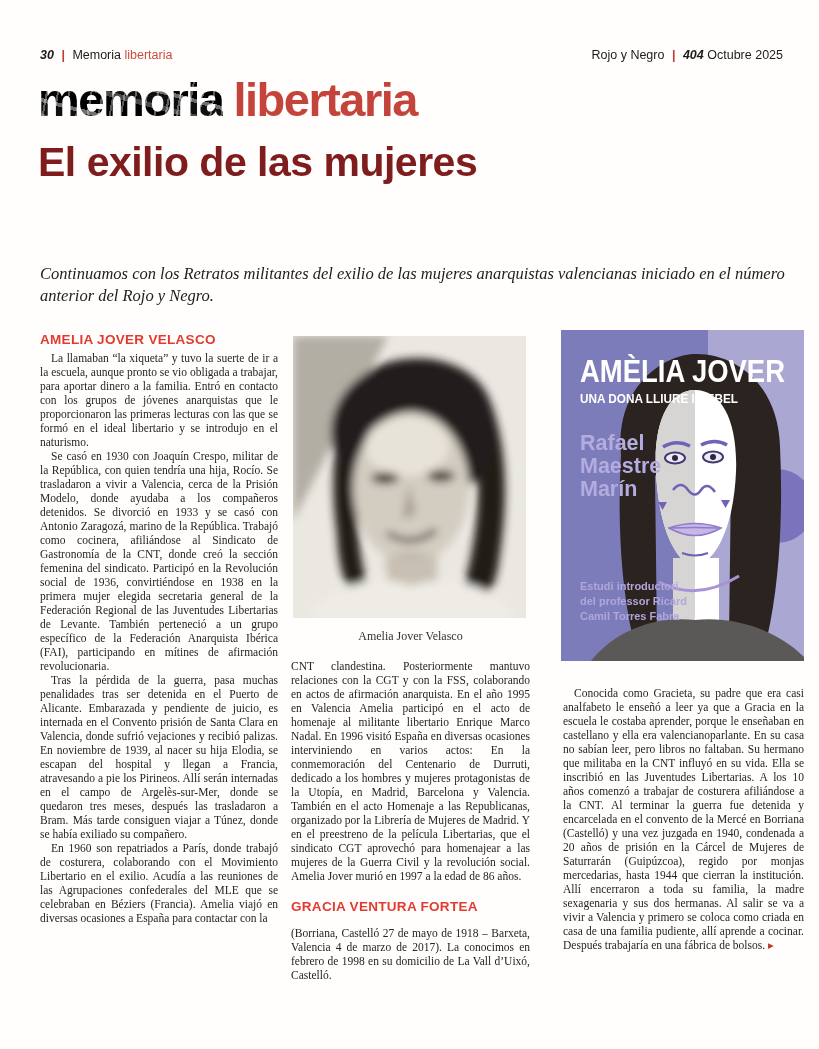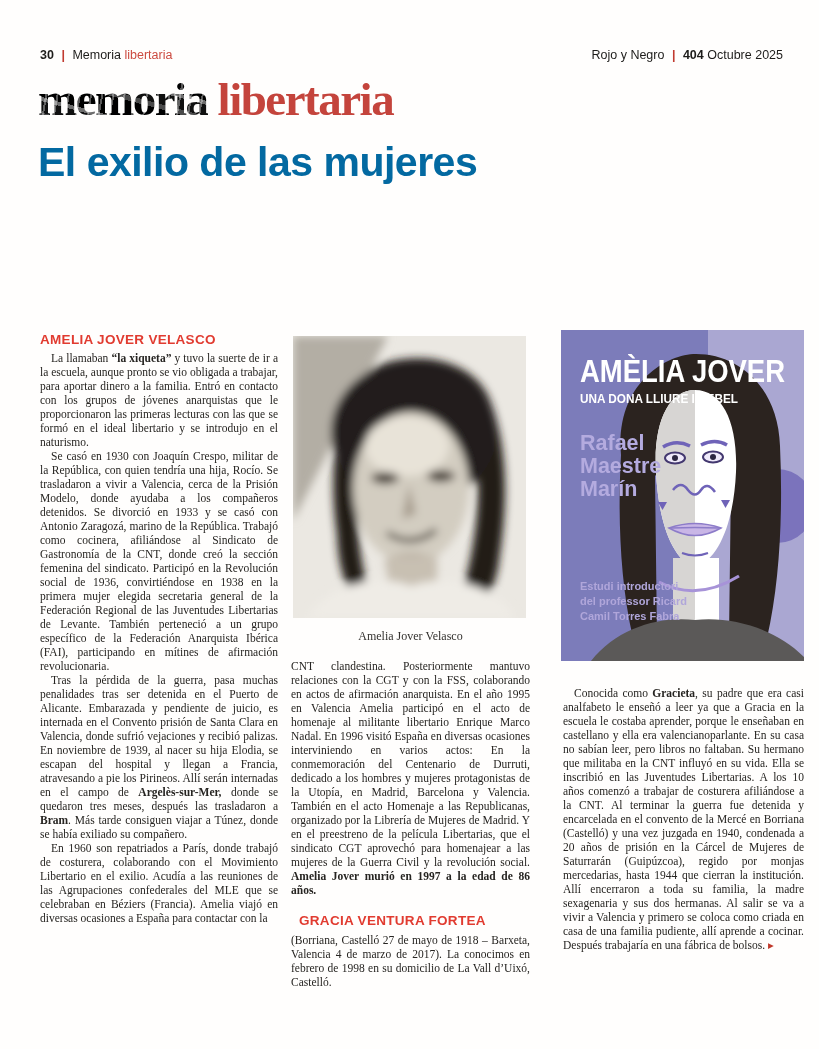--- a/index.html
+++ b/index.html
@@ -3,67 +3,67 @@
 <meta charset="utf-8">
 <style>
   * { margin:0; padding:0; box-sizing:border-box; }
   html,body { background:#ffffff; }
   .page{ position:relative; width:819px; height:1049px; background:#fffefd; overflow:hidden;
          font-family:"Liberation Serif", serif; color:#262421; }
 
   
   .folio{ position:absolute; top:48px; left:40px; right:36px; display:flex; justify-content:space-between;
           font-family:"Liberation Sans", sans-serif; font-size:12.5px; color:#1d1c1a; }
-  .folio .b{ font-weight:700; }
+  .folio .b{ font-weight:700;font-style:italic; }
   .folio .sep{ color:#c13a30; font-weight:700; padding:0 4px; }
   .folio .accent{ color:#cc4b40; }
 
   
-  .masthead{ position:absolute; left:38px; top:76px; font-family:Liberation Serif, serif;
+  .masthead{ position:absolute; left:38px; top:76px; font-family:Liberation Sans, sans-serif;
              font-size:47px; font-weight:800; letter-spacing:-1.5px; line-height:1; white-space:nowrap; }
   .memoria{ color:#181613; }
   @supports (-webkit-background-clip: text) {
     .memoria{
       background-image:
         repeating-linear-gradient(100deg, rgba(255,255,255,.35) 0 2px, rgba(255,255,255,0) 2px 11px),
         repeating-linear-gradient(15deg, #000 0 8px, #4a4a4a 8px 13px, #101010 13px 24px, #6e6e6e 24px 28px, #000 28px 39px);
       -webkit-background-clip:text; background-clip:text; -webkit-text-fill-color:transparent;
     }
   }
   .libertaria{ color:#c4443c; margin-left:10px; }
 
   
   .headline{ position:absolute; left:38px; top:139px; width:700px;
              font-family:"Liberation Sans", sans-serif; font-weight:800; font-size:41px;
-             line-height:1.16; letter-spacing:-0.5px; color:#0369a1; }
+             line-height:1.16; letter-spacing:-0.5px; color:#7f1d1d; }
 
   
   .standfirst{ position:absolute; left:40px; top:263px; width:745px; font-style:italic;
                font-size:16.5px; line-height:1.32; color:#1e1d1b; }
 
   
   .col{ position:absolute; }
   .col1{ left:40px;  top:332px; width:238px; }
   .col2{ left:291px; top:332px; width:239px; }
   .col3{ left:561px; top:330px; width:243px; }
 
   .sec-head{ font-family:"Liberation Sans", sans-serif; font-weight:700; font-size:13.5px;
              letter-spacing:.3px; color:#e13b30; margin-bottom:4px; }
   .body p{ font-size:11.5px; line-height:14px; text-align:justify; hyphens:auto; -webkit-hyphens:auto; }
   .body p.ind{ text-indent:11px; }
-  .st-b{ font-weight:700; }
+  .st-b{ font-weight:400; }
   .st-i{ }
   .st-red{ color:#c0392b; }
 
   figure{ text-align:center; }
   .photo-svg{ display:block; margin:4px 0 0 2px; }
   figcaption{ margin-top:11px; font-size:12px; color:#33312e; }
   .col2 .body.first{ margin-top:15px; }
-  .col2 .sec-head{ margin-top:16px;margin-left:8px; }
-  .col2 .body.second{ margin-top:5px; }
+  .col2 .sec-head{ margin-top:16px; }
+  .col2 .body.second{ margin-top:12px; }
   .col3 .body{ margin-top:21px; padding-left:2px; }
 </style>
 </head>
 <body>
 
 <div class="page">
 
   <header class="folio">
     <div>
       <span class="b">30</span>
@@ -78,20 +78,21 @@
       <span>Octubre 2025</span>
     </div>
   </header>
 
   <h1 class="masthead"><span class="memoria">memoria</span><span class="libertaria">libertaria</span></h1>
 
   <h2 class="headline">
     <div>El exilio de las mujeres</div>
   </h2>
 
+  <p class="standfirst">Continuamos con los Retratos militantes del exilio de las mujeres anarquistas valencianas iniciado en el número anterior del Rojo y Negro.</p>
 
   <section class="col col1">
     <h3 class="sec-head">AMELIA JOVER VELASCO</h3>
     <div class="body">
         <p class="ind"><span>La llamaban </span><span class="st-b">“la xiqueta”</span><span> y tuvo la suerte de ir a la escuela, aunque pronto se vio obligada a trabajar, para aportar dinero a la familia. Entró en contacto con los grupos de jóvenes anarquistas que le proporcionaron las primeras lecturas con las que se formó en el ideal libertario y se introdujo en el naturismo.</span></p>
         <p class="ind"><span>Se casó en 1930 con Joaquín Crespo, militar de la República, con quien tendría una hija, Rocío. Se trasladaron a vivir a Valencia, cerca de la Prisión Modelo, donde ayudaba a los compañeros detenidos. Se divorció en 1933 y se casó con Antonio Zaragozá, marino de la República. Trabajó como cocinera, afiliándose al Sindicato de Gastronomía de la CNT, donde creó la sección femenina del sindicato. Participó en la Revolución social de 1936, </span><span class="st-i">convirtiéndose en 1938 en la primera mujer elegida secretaria general de la Federación Regional de las Juventudes Libertarias de Levante.</span><span> También perteneció a un grupo específico de la Federación Anarquista Ibérica (FAI), participando en mítines de afirmación revolucionaria.</span></p>
         <p class="ind"><span>Tras la pérdida de la guerra, pasa muchas penalidades tras ser detenida en el Puerto de Alicante. Embarazada y pendiente de juicio, es internada en el Convento prisión de Santa Clara en Valencia, donde sufrió vejaciones y recibió palizas. En noviembre de 1939, al nacer su hija Elodia, se escapan del hospital y llegan a Francia, atravesando a pie los Pirineos. Allí serán internadas en el campo de </span><span class="st-b">Argelès-sur-Mer,</span><span> donde se quedaron tres meses, después las trasladaron a </span><span class="st-b">Bram</span><span>. Más tarde consiguen viajar a Túnez, donde se había exiliado su compañero.</span></p>
         <p class="ind"><span>En 1960 son repatriados a París, donde trabajó de costurera, colaborando con el Movimiento Libertario en el exilio. Acudía a las reuniones de las Agrupaciones confederales del MLE que se celebraban en Béziers (Francia). Amelia viajó en diversas ocasiones a España para contactar con la</span></p>
       </div>
   </section>

